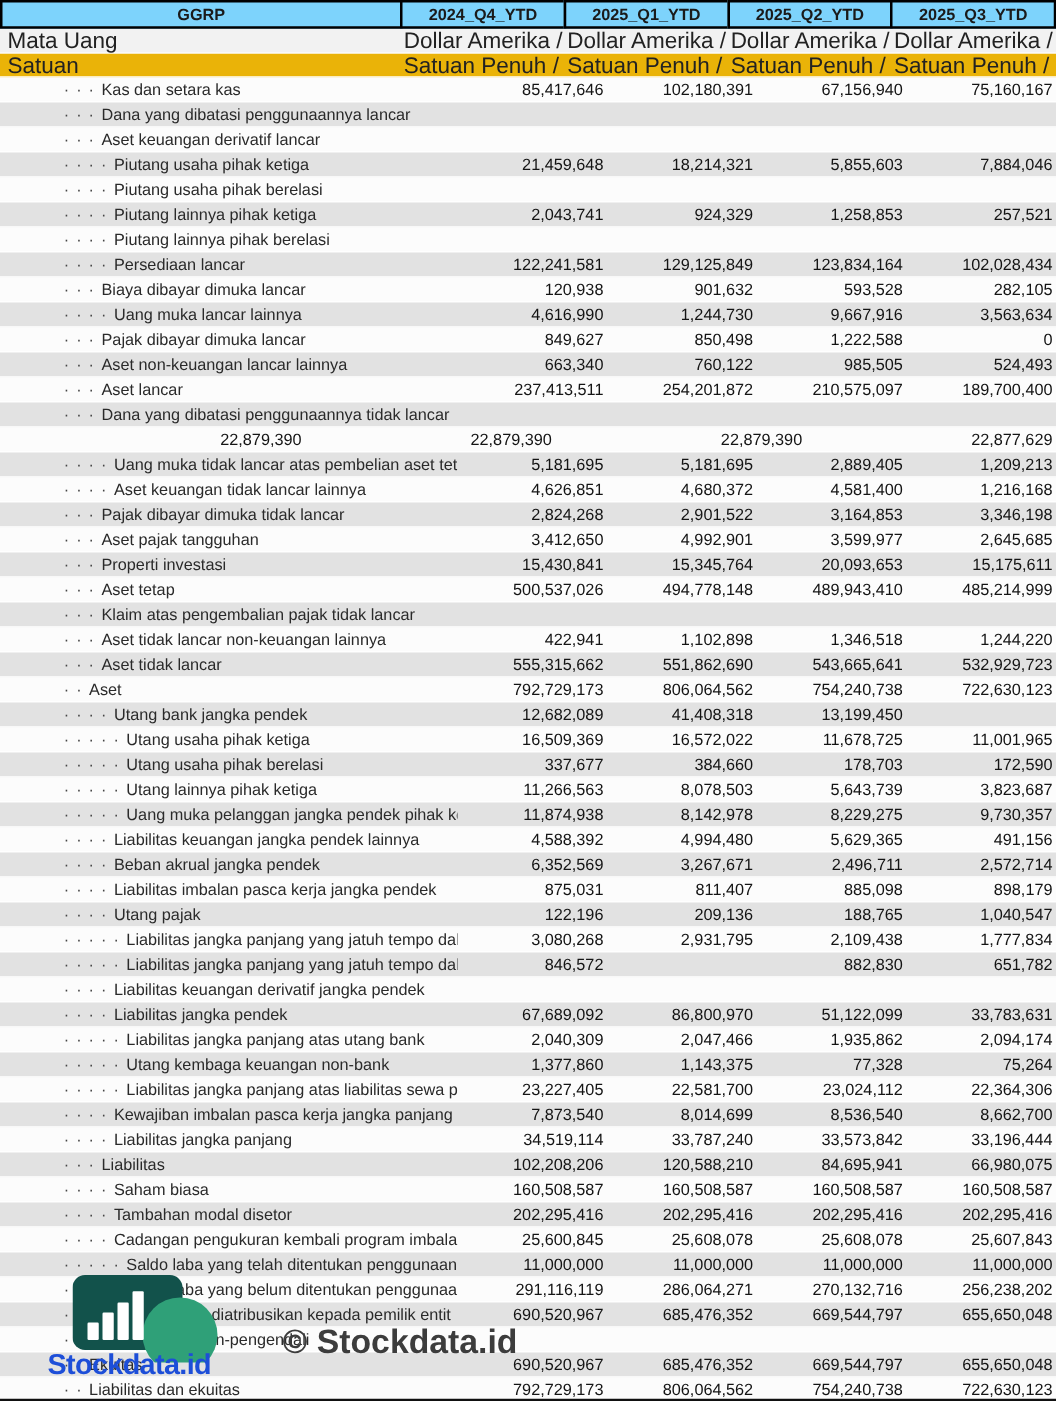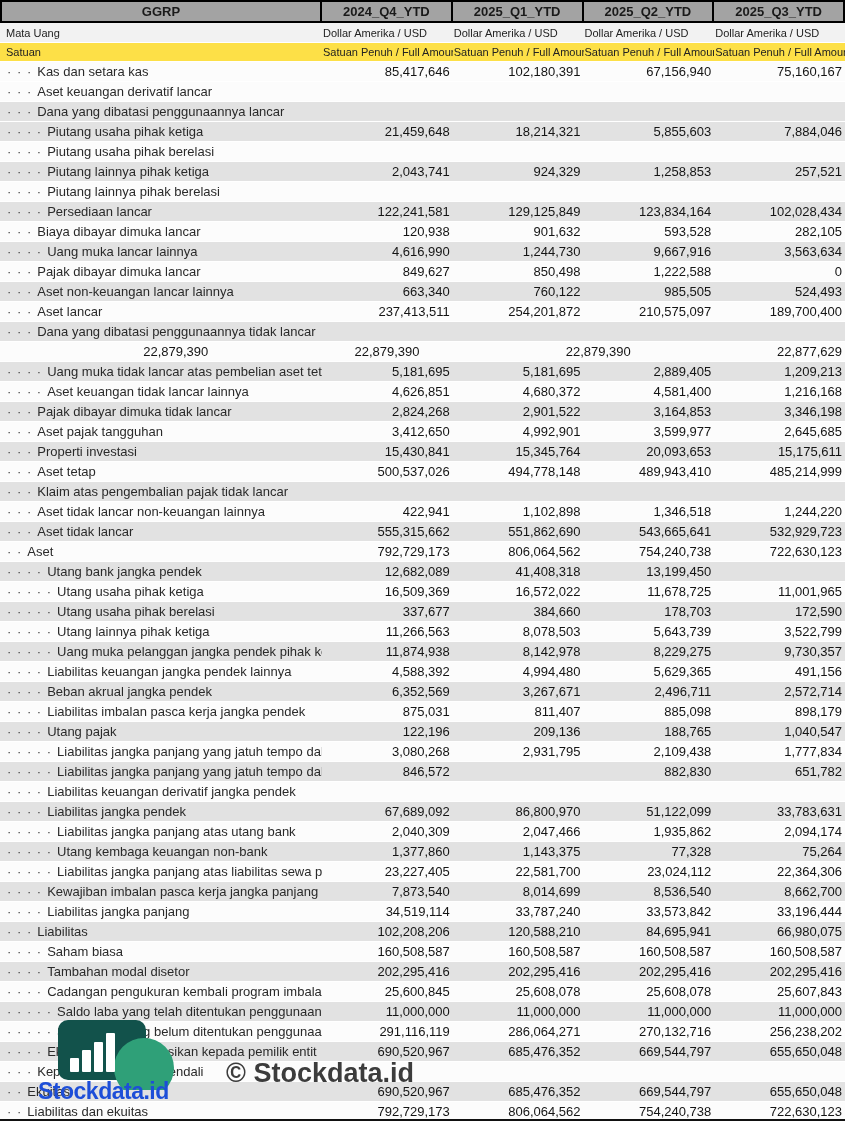--- a/index.html
+++ b/index.html
@@ -10,54 +10,55 @@
     background: #ffffff;
     overflow: hidden;
     color: #1a1a1a;
   }
   .sheet { position: absolute; left: 0; top: 0; width: 845px; }
 
   
   .hdr { display: flex; height: 23px; }
   .hcell {
     border: 2px solid #000;
-    background: #a3a3a3;
+    background: #7dd3fc;
     font-weight: bold;
     font-size: 13px;
     display: flex;
     align-items: center;
     justify-content: center;
     white-space: nowrap;
     overflow: hidden;
   }
   .hcell.first { width: 322px; }
   .hcell.qcol { flex: 1; margin-left: -2px; }
 
   
   .meta-row {
     display: flex;
     align-items: center;
-    font-size: 11px;
+    font-size: 18px;
     border-bottom: 1px solid #fff;
     white-space: nowrap;
   }
   .meta-row.cur  { height: 20px; background: #f2f2f2; }
-  .meta-row.unit { height: 19px; background: #fde047; }
+  .meta-row.unit { height: 19px; background: #eab308; }
   .meta-row .mlabel { width: 322px; padding-left: 6px; overflow: hidden; color: #222; }
   .meta-row .mval   { flex: 1; padding-left: 1px; overflow: hidden; color: #222; }
 
   
   .row {
     display: flex;
     align-items: center;
     height: 20px;
     font-size: 13px;
     background: #fcfcfc;
     border-bottom: 1px solid #fff;
     white-space: nowrap;
+    padding-left: 44px;
   }
   .row.alt { background: #e2e2e2; }
   .lblcell {
     width: 322px;
     padding-left: 7px;
     overflow: hidden;
     color: #2a2a2a;
   }
   .dots { color: #444; margin-right: 5px; letter-spacing: 1px; }
   .val {
@@ -111,29 +112,29 @@
     </div>
   <div id="data-rows">
 
   <div class="row">
         <div class="lblcell"><span class="dots">· · ·</span><span>Kas dan setara kas</span></div>
         <div class="val">85,417,646</div>
         <div class="val">102,180,391</div>
         <div class="val">67,156,940</div>
         <div class="val">75,160,167</div>
       </div>
+      <div class="row alt">
+        <div class="lblcell"><span class="dots">· · ·</span><span>Dana yang dibatasi penggunaannya lancar</span></div>
+        <div class="val"></div>
+        <div class="val"></div>
+        <div class="val"></div>
+        <div class="val"></div>
+      </div>
       <div class="row">
         <div class="lblcell"><span class="dots">· · ·</span><span>Aset keuangan derivatif lancar</span></div>
-        <div class="val"></div>
-        <div class="val"></div>
-        <div class="val"></div>
-        <div class="val"></div>
-      </div>
-      <div class="row alt">
-        <div class="lblcell"><span class="dots">· · ·</span><span>Dana yang dibatasi penggunaannya lancar</span></div>
         <div class="val"></div>
         <div class="val"></div>
         <div class="val"></div>
         <div class="val"></div>
       </div>
       <div class="row alt">
         <div class="lblcell"><span class="dots">· · · ·</span><span>Piutang usaha pihak ketiga</span></div>
         <div class="val">21,459,648</div>
         <div class="val">18,214,321</div>
         <div class="val">5,855,603</div>
@@ -304,21 +305,21 @@
         <div class="val">337,677</div>
         <div class="val">384,660</div>
         <div class="val">178,703</div>
         <div class="val">172,590</div>
       </div>
       <div class="row">
         <div class="lblcell"><span class="dots">· · · · ·</span><span>Utang lainnya pihak ketiga</span></div>
         <div class="val">11,266,563</div>
         <div class="val">8,078,503</div>
         <div class="val">5,643,739</div>
-        <div class="val">3,522,799</div>
+        <div class="val">3,823,687</div>
       </div>
       <div class="row alt">
         <div class="lblcell"><span class="dots">· · · · ·</span><span>Uang muka pelanggan jangka pendek pihak ke</span></div>
         <div class="val">11,874,938</div>
         <div class="val">8,142,978</div>
         <div class="val">8,229,275</div>
         <div class="val">9,730,357</div>
       </div>
       <div class="row">
         <div class="lblcell"><span class="dots">· · · ·</span><span>Liabilitas keuangan jangka pendek lainnya</span></div>

